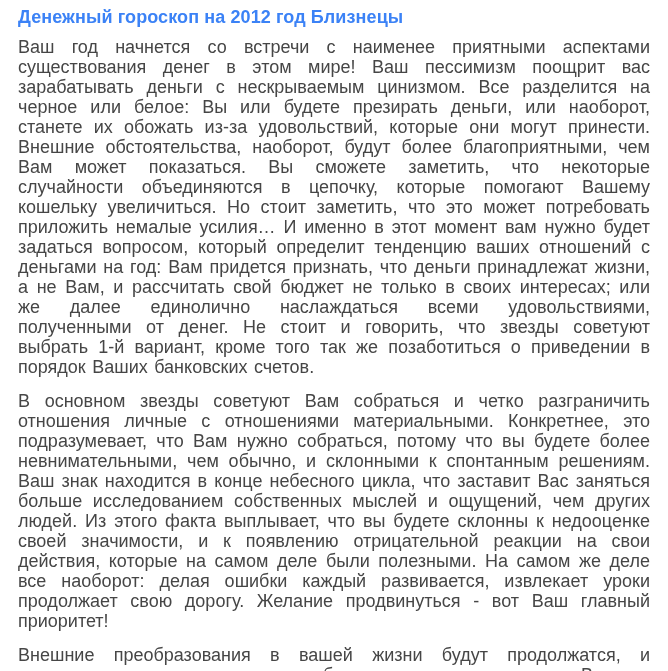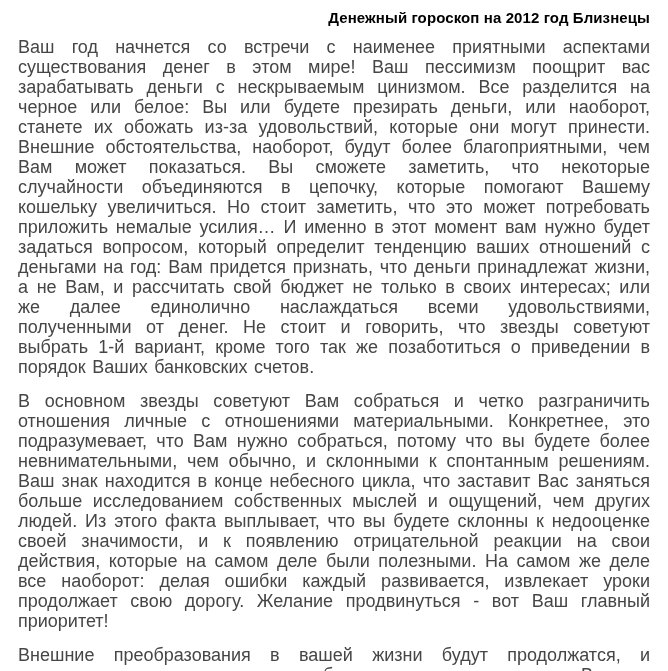--- a/index.html
+++ b/index.html
@@ -11,24 +11,24 @@
     width: 668px;
     height: 671px;
     overflow: hidden;
     font-family: "Liberation Sans", "DejaVu Sans", sans-serif;
     box-sizing: border-box;
   }
   .article {
     padding: 4px 18px 0 18px;
   }
   .section-title {
-    font-size: 15px;
+    font-size: 18px;
     font-weight: bold;
-    color: #000000;
-    text-align: right;
+    color: #3b82f6;
+    text-align: left;
     line-height: 19px;
     margin: 0 0 10px 0;
     padding-top: 4px;
     letter-spacing: 0.1px;
   }
   .section + .section .section-title {
     padding-top: 0;
     margin-top: 13px;
   }
   .section-body {

